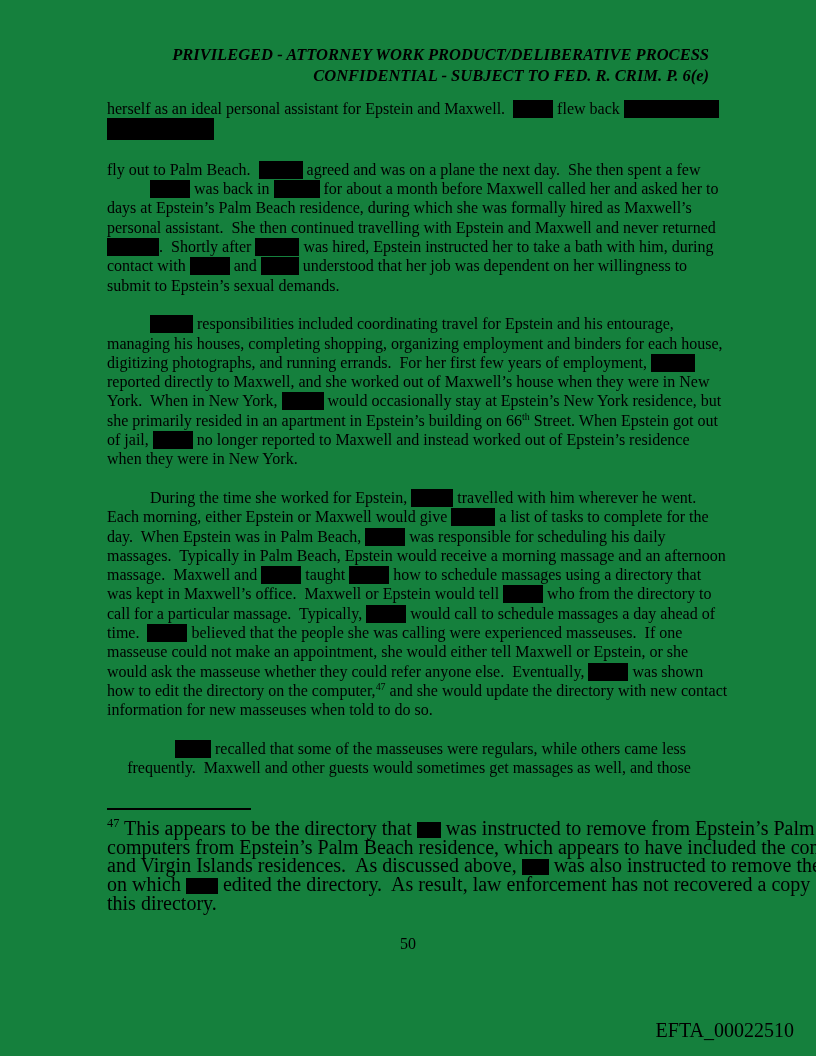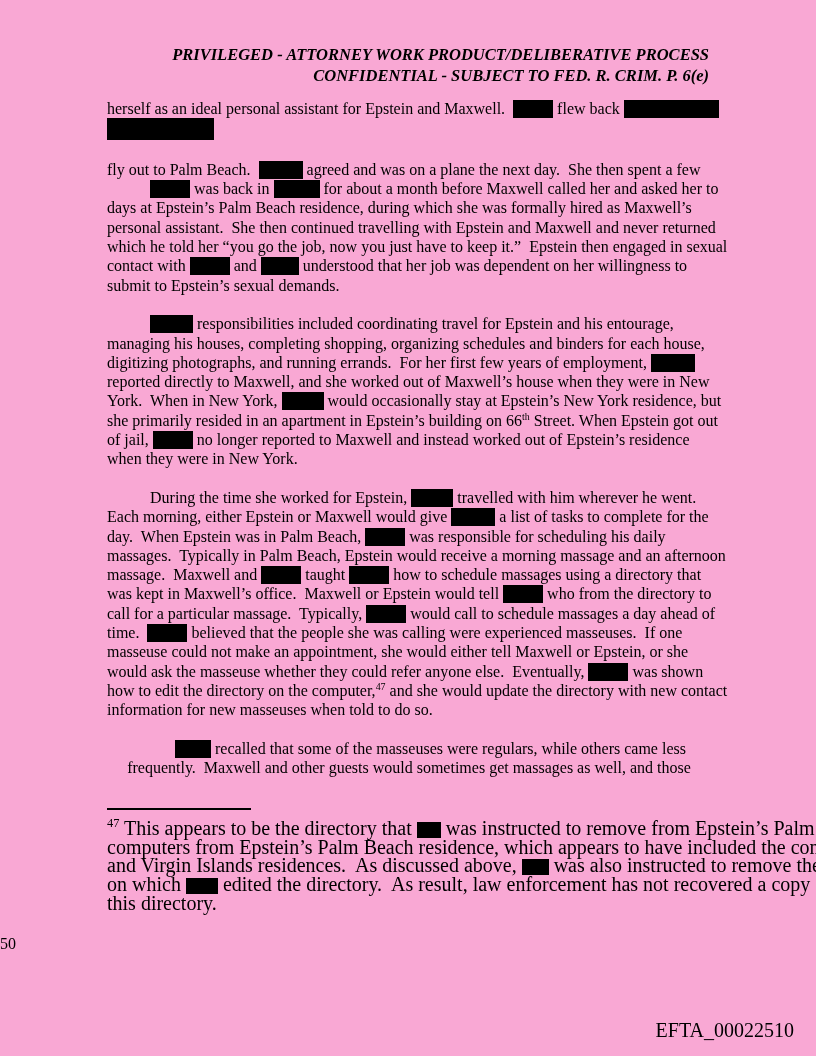--- a/index.html
+++ b/index.html
@@ -1,21 +1,21 @@
 <!DOCTYPE html>
 <html><head>
 <meta charset="utf-8">
 <style>
   * { margin: 0; padding: 0; box-sizing: border-box; }
   html, body { background: #ffffff; }
   .page {
     position: relative;
     width: 816px;
     height: 1056px;
-    background: #f9a8d4;
+    background: #15803d;
     color: #000000;
     font-family: "Liberation Serif", serif;
     overflow: hidden;
   }
   .doc-header {
     position: absolute;
     top: 44px;
     left: 107px;
     width: 602px;
     text-align: right;
@@ -59,21 +59,21 @@
     width: 144px;
     border-top: 2px solid #000000;
     margin-bottom: 9px;
   }
   .footnote-block .redaction { height: 16px; vertical-align: -3px; }
   .page-number {
     position: absolute;
     top: 935px;
     left: 0;
     width: 816px;
-    text-align: left;
+    text-align: center;
     font-size: 16px;
   }
   .bates-number {
     position: absolute;
     top: 1019px;
     right: 22px;
     font-size: 20px;
   }
 </style>
 </head>
@@ -89,27 +89,27 @@
   <div class="doc-body" id="doc-body">
       <div class="para">
         <div class="line">herself as an ideal personal assistant for Epstein and Maxwell.  <span class="redaction" style="width: 40px;"></span> flew back <span class="redaction" style="width: 95px;"></span></div>
         <div class="line"><span class="redaction" style="width: 107px; height: 22px;"></span></div>
       </div>
       <div class="para">
         <div class="line">fly out to Palm Beach.  <span class="redaction" style="width: 44px;"></span> agreed and was on a plane the next day.  She then spent a few</div>
         <div class="line first-indent"><span class="redaction" style="width: 40px;"></span> was back in <span class="redaction" style="width: 46px;"></span> for about a month before Maxwell called her and asked her to</div>
         <div class="line">days at Epstein’s Palm Beach residence, during which she was formally hired as Maxwell’s</div>
         <div class="line">personal assistant.  She then continued travelling with Epstein and Maxwell and never returned</div>
-        <div class="line">which he told her “you go the job, now you just have to keep it.”  Epstein then engaged in sexual</div>
+        <div class="line"><span class="redaction" style="width: 52px;"></span>.  Shortly after <span class="redaction" style="width: 44px;"></span> was hired, Epstein instructed her to take a bath with him, during</div>
         <div class="line">contact with <span class="redaction" style="width: 40px;"></span> and <span class="redaction" style="width: 38px;"></span> understood that her job was dependent on her willingness to</div>
         <div class="line">submit to Epstein’s sexual demands.</div>
       </div>
       <div class="para">
         <div class="line first-indent"><span class="redaction" style="width: 43px;"></span> responsibilities included coordinating travel for Epstein and his entourage,</div>
-        <div class="line">managing his houses, completing shopping, organizing schedules and binders for each house,</div>
+        <div class="line">managing his houses, completing shopping, organizing employment and binders for each house,</div>
         <div class="line">digitizing photographs, and running errands.  For her first few years of employment, <span class="redaction" style="width: 44px;"></span></div>
         <div class="line">reported directly to Maxwell, and she worked out of Maxwell’s house when they were in New</div>
         <div class="line">York.  When in New York, <span class="redaction" style="width: 42px;"></span> would occasionally stay at Epstein’s New York residence, but</div>
         <div class="line">she primarily resided in an apartment in Epstein’s building on 66<sup class="superscript">th</sup> Street. When Epstein got out</div>
         <div class="line">of jail, <span class="redaction" style="width: 40px;"></span> no longer reported to Maxwell and instead worked out of Epstein’s residence</div>
         <div class="line">when they were in New York.</div>
       </div>
       <div class="para">
         <div class="line first-indent">During the time she worked for Epstein, <span class="redaction" style="width: 42px;"></span> travelled with him wherever he went.</div>
         <div class="line">Each morning, either Epstein or Maxwell would give <span class="redaction" style="width: 44px;"></span> a list of tasks to complete for the</div>

